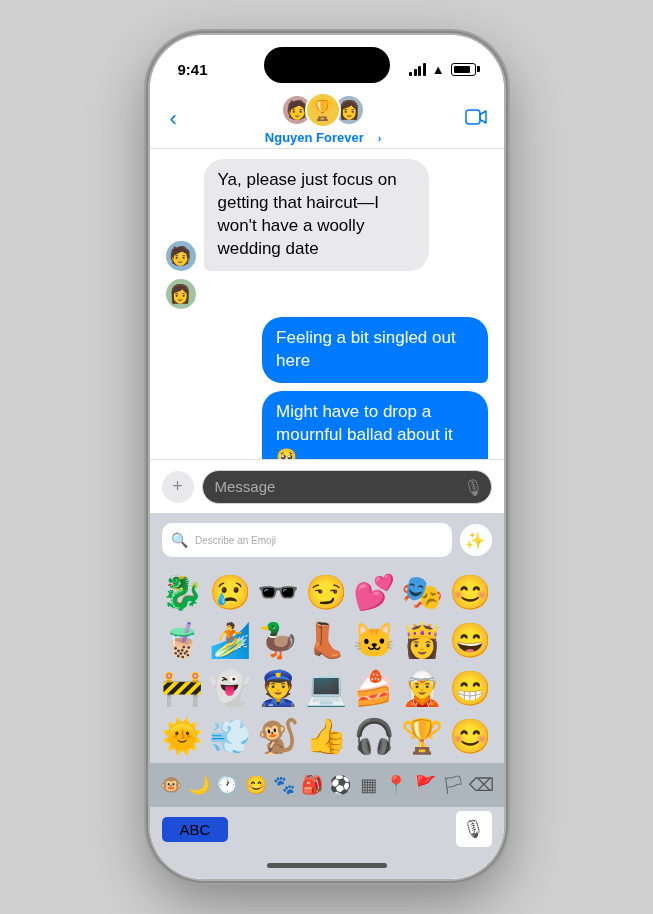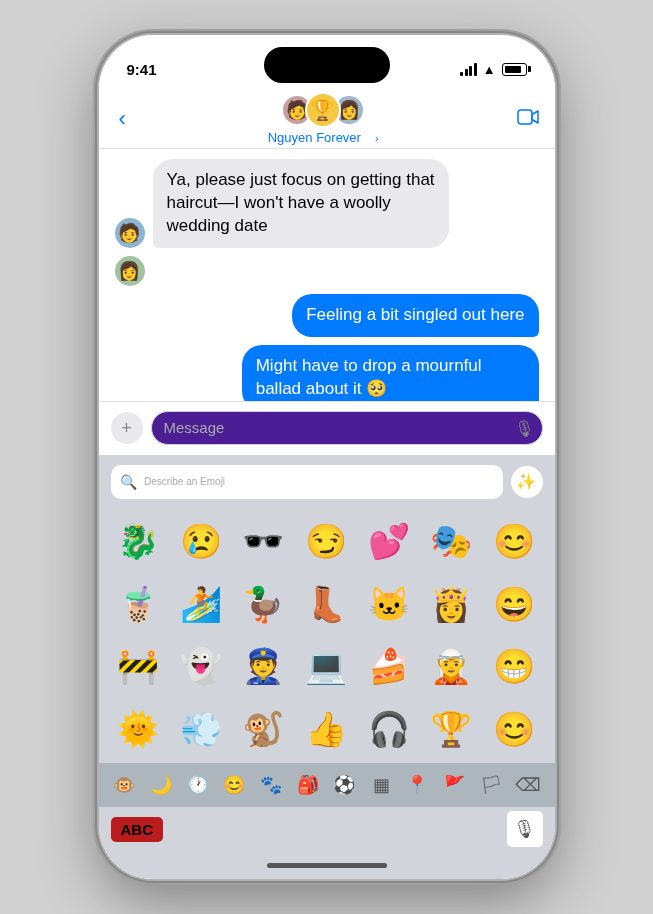--- a/index.html
+++ b/index.html
@@ -7,21 +7,21 @@
       width: 653px;
       height: 914px;
       background: #d0d0d0;
       display: flex;
       align-items: center;
       justify-content: center;
       font-family: -apple-system, BlinkMacSystemFont, 'SF Pro Text', sans-serif;
     }
 
     .phone-frame {
-      width: 456px;
+      width: 354px;
       height: 844px;
       background: #ffffff;
       border-radius: 54px;
       position: relative;
       overflow: hidden;
       box-shadow:
         0 0 0 2px #b0b0b0,
         0 0 0 4px #888,
         0 0 0 6px #a0a0a0,
         0 20px 60px rgba(0,0,0,0.4);
@@ -192,21 +192,21 @@
     .trophy-avatar {
       background: #f5c842;
       display: flex;
       align-items: center;
       justify-content: center;
     }
 
     .group-name {
       font-size: 13px;
       color: #007AFF;
-      font-weight: 400;
+      font-weight: 700;
       display: flex;
       align-items: center;
       gap: 14px;
     }
 
     .chevron-right {
       font-size: 11px;
       color: #007AFF;
     }
 
@@ -311,21 +311,21 @@
     }
 
     .message-input-field {
       flex: 1;
       height: 34px;
       border: 1px solid #d0d0d0;
       border-radius: 20px;
       padding: 0 36px 0 12px;
       font-size: 15px;
       color: #999;
-      background: #4c1d95;
+      background: #404040;
       display: flex;
       align-items: center;
       position: relative;
     }
 
     .message-placeholder {
       color: #aaa;
       font-size: 15px;
       line-height: 34px;
     }
@@ -432,25 +432,25 @@
       height: 44px;
       background: #d1d5db;
       display: flex;
       align-items: center;
       justify-content: space-between;
       padding: 0 12px;
     }
 
     .abc-btn {
       font-size: 15px;
-      font-weight: 700;
+      font-weight: 400;
       color: #000;
-      background: #b91c1c;
+      background: #1d4ed8;
       border-radius: 5px;
-      padding: 4px 10px;
+      padding: 4px 18px;
     }
 
     .mic-keyboard-btn {
       width: 36px;
       height: 36px;
       background: #fff;
       border-radius: 5px;
       display: flex;
       align-items: center;
       justify-content: center;

